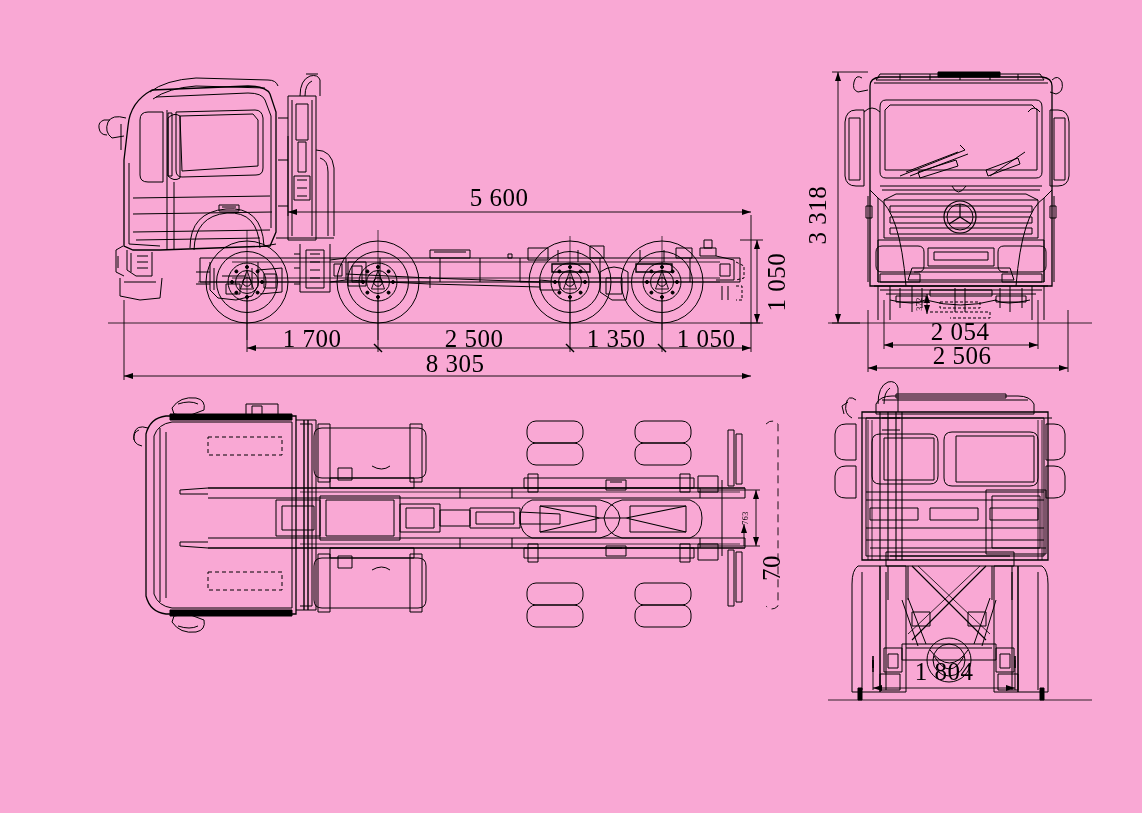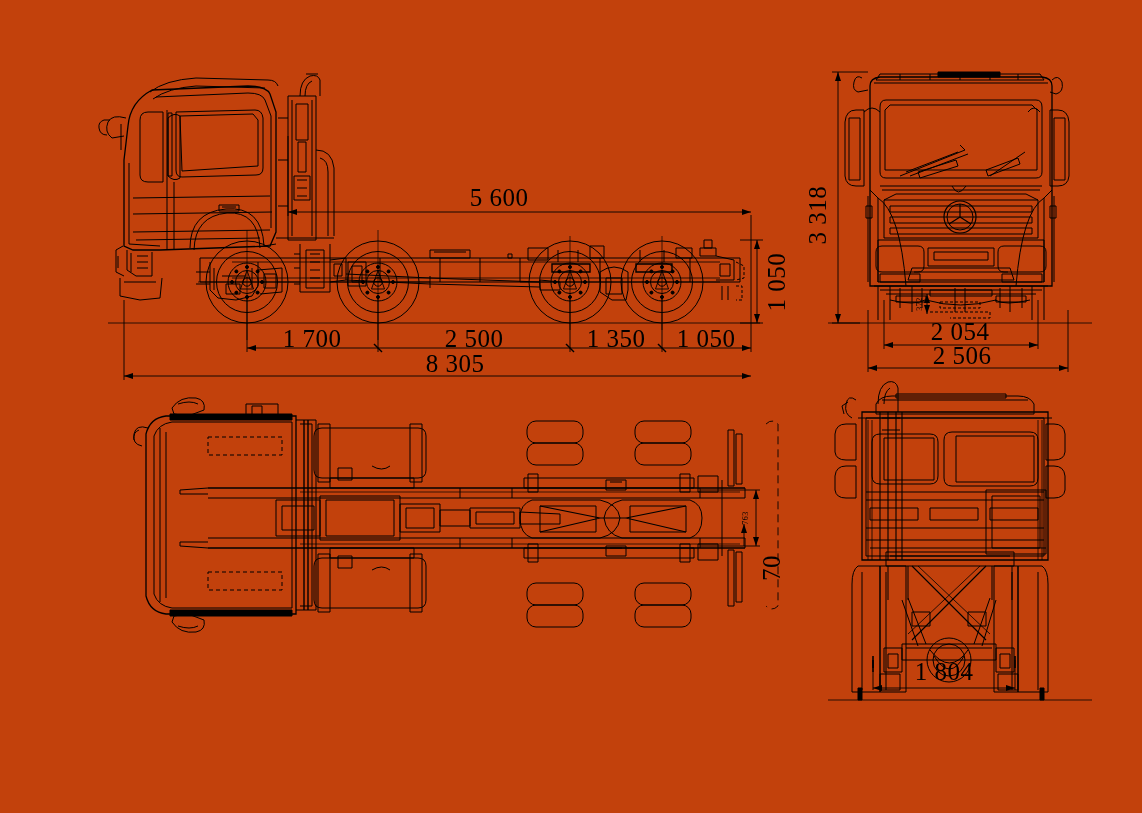--- a/index.html
+++ b/index.html
@@ -1,18 +1,18 @@
 <!DOCTYPE html>
 <html><head>
 <meta charset="utf-8">
 <style>
   html,body{margin:0;padding:0;background:#ffffff;}
   body{width:1142px;height:813px;overflow:hidden;
        font-family:"Liberation Serif","DejaVu Serif",serif;}
-  #sheet{position:relative;width:1142px;height:813px;background:#c2410c;text-align:right;}
+  #sheet{position:relative;width:1142px;height:813px;background:#f9a8d4;text-align:right;}
   svg{display:block;}
   .dimtext{
     font-family:"Liberation Serif","DejaVu Serif",serif;
     fill:#000;
     letter-spacing:0.5px;
   }
   .dim-lg{font-size:25px;}
   .dim-xs{font-size:8px;}
   text{dominant-baseline:alphabetic;}
 </style>

